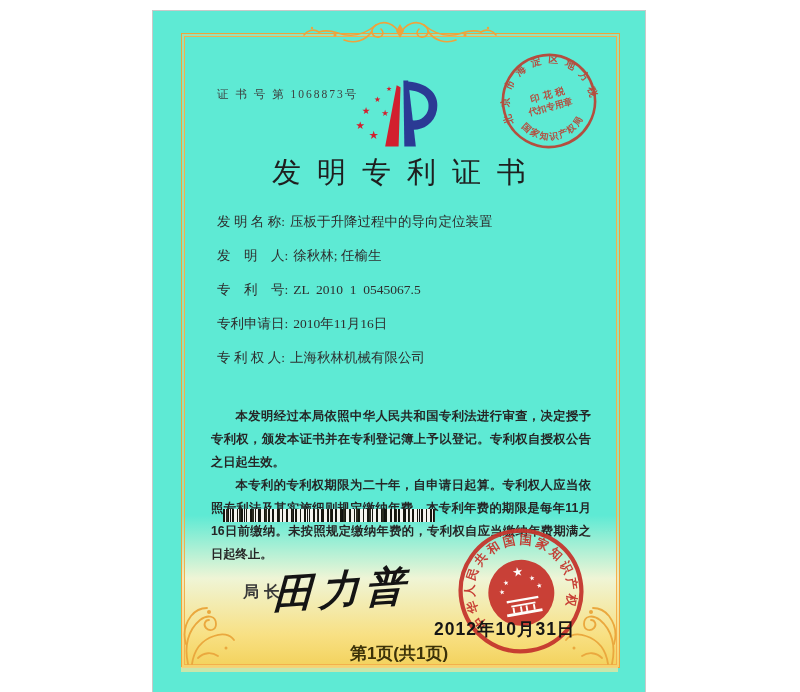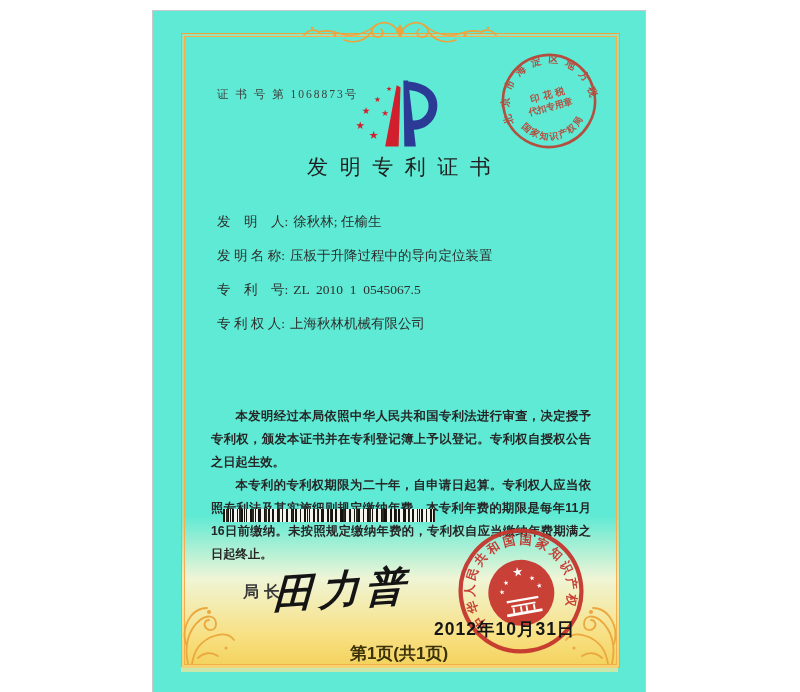--- a/index.html
+++ b/index.html
@@ -31,21 +31,21 @@
   .cert-no{
     position:absolute;left:64px;top:76px;
     font-family:"Liberation Serif","DejaVu Serif",serif;
     font-size:11.5px;letter-spacing:2px;color:#3d3d3d;
   }
   .logo{position:absolute;left:190px;top:64px;}
   .stamp-top{position:absolute;left:346px;top:40px;opacity:.88;}
   .title{
     position:absolute;left:0;top:142px;width:100%;text-align:center;
     font-family:"Liberation Serif","DejaVu Serif",serif;
-    font-size:21px;color:#1f1f1f;letter-spacing:0.55em;text-indent:0.55em;
+    font-size:29px;color:#1f1f1f;letter-spacing:0.55em;text-indent:0.55em;
     font-weight:400;
   }
   .fields{position:absolute;left:64px;top:193px;width:380px;}
   .field-row{height:34px;line-height:34px;white-space:nowrap;}
   .field-label,.field-value{
     font-family:"Liberation Serif","DejaVu Serif",serif;
     font-size:13.5px;color:#2e2e2e;white-space:pre;
   }
   .field-value{margin-left:5px;}
   .body-text{
@@ -157,27 +157,30 @@
       </text>
       <text x="50" y="47" text-anchor="middle" font-size="9.5" fill="#c0392b" font-weight="700">印 花 税</text>
       <text x="50" y="59" text-anchor="middle" font-size="9" fill="#c0392b" font-weight="700">代扣专用章</text>
     </g>
   </svg>
 
   <div class="title">发明专利证书</div>
 
   <div class="fields">
     <div class="field-row">
+      <span class="field-label">发 明 名 称:</span><span class="field-value">压板于升降过程中的导向定位装置</span>
+    </div>
+    <div class="field-row">
       <span class="field-label">发　明　人:</span><span class="field-value">徐秋林; 任榆生</span>
     </div>
     <div class="field-row">
-      <span class="field-label">发 明 名 称:</span><span class="field-value">压板于升降过程中的导向定位装置</span>
-    </div>
-    <div class="field-row">
       <span class="field-label">专　利　号:</span><span class="field-value">ZL  2010  1  0545067.5</span>
+    </div>
+    <div class="field-row">
+      <span class="field-label">专利申请日:</span><span class="field-value">2010年11月16日</span>
     </div>
     <div class="field-row">
       <span class="field-label">专 利 权 人:</span><span class="field-value">上海秋林机械有限公司</span>
     </div>
   </div>
 
   <div class="body-text">
     <p>本发明经过本局依照中华人民共和国专利法进行审查，决定授予专利权，颁发本证书并在专利登记簿上予以登记。专利权自授权公告之日起生效。</p>
     <p>本专利的专利权期限为二十年，自申请日起算。专利权人应当依照专利法及其实施细则规定缴纳年费。本专利年费的期限是每年11月16日前缴纳。未按照规定缴纳年费的，专利权自应当缴纳年费期满之日起终止。</p>
   </div>

